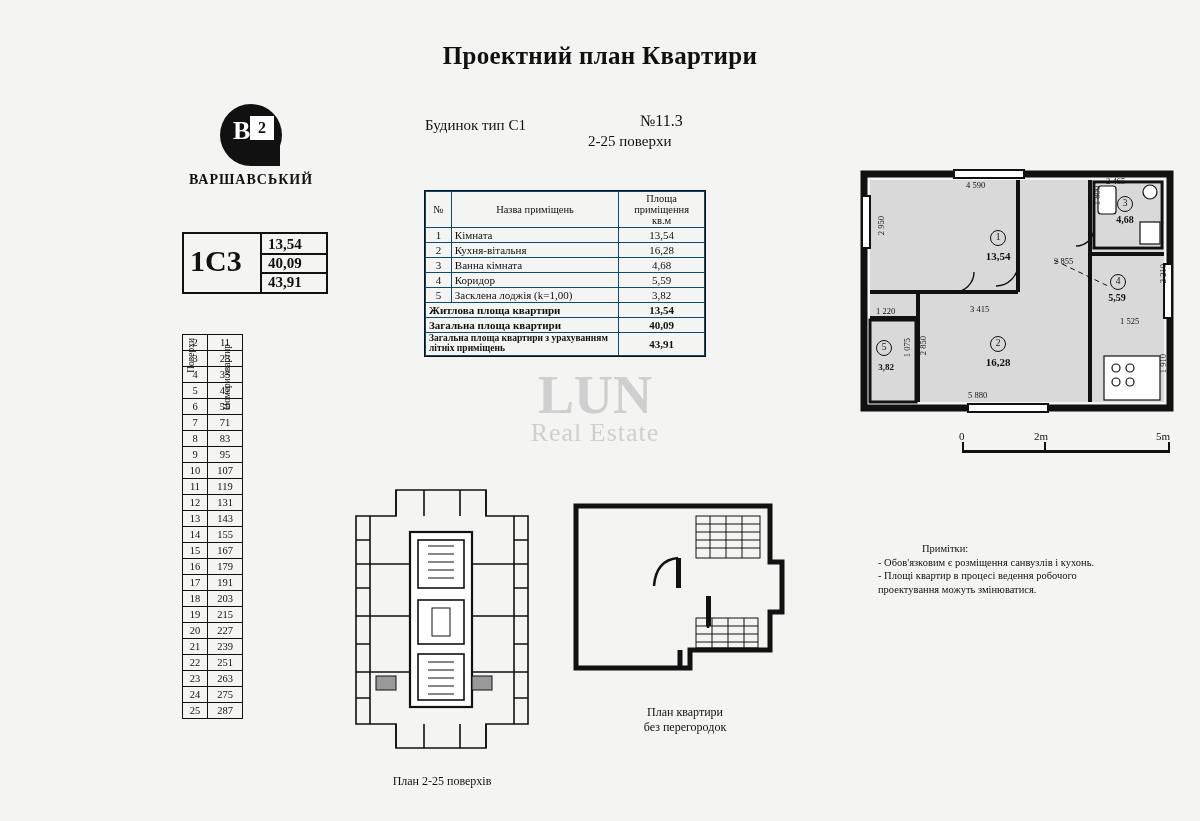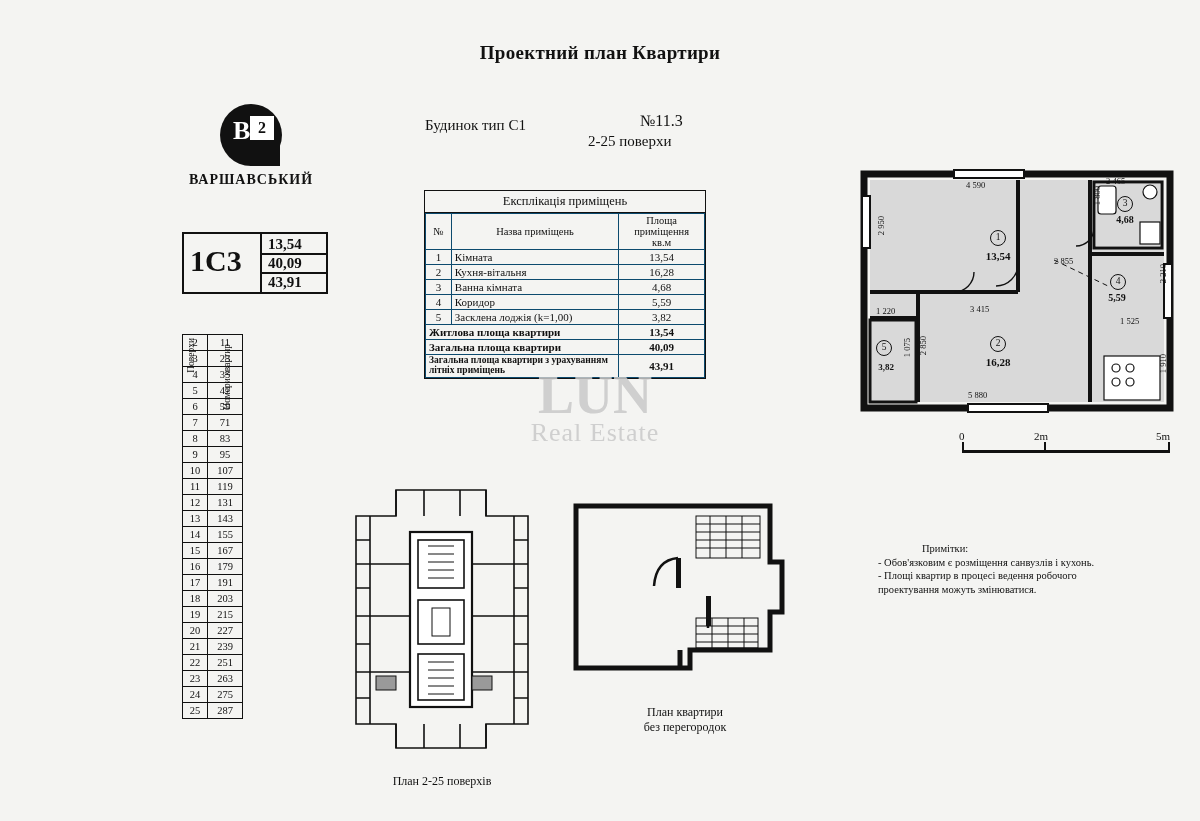--- a/index.html
+++ b/index.html
@@ -9,21 +9,21 @@
     font-family:"Liberation Serif", serif;
     color:#111;
     position:relative;
     overflow:hidden;
   }
   .page{position:absolute;inset:0;}
 
   
   #title{
     position:absolute;left:0;top:42px;width:1200px;
-    text-align:center;font-size:19px;font-weight:bold;
+    text-align:center;font-size:25px;font-weight:bold;
     letter-spacing:.3px;
   }
 
   
   #logo-block{position:absolute;left:176px;top:104px;width:150px;text-align:center;}
   .logo-circle{
     width:62px;height:62px;border-radius:50%;background:#111;
     margin:0 auto;position:relative;
   }
   .logo-circle .lb{
@@ -257,21 +257,20 @@
           <td class="c2">275</td>
         </tr>
         <tr>
           <td class="c1">25</td>
           <td class="c2">287</td>
         </tr>
       </tbody>
   </table>
 
   <div id="expl">
-    <div class="cap">Експлікація приміщень</div>
     <table>
       <thead>
         <tr>
           <th class="n">№</th>
           <th class="nm">Назва приміщень</th>
           <th class="ar">
             <span>Площа</span><br>
             <span>приміщення</span><br>
             <span>кв.м</span>
           </th>

